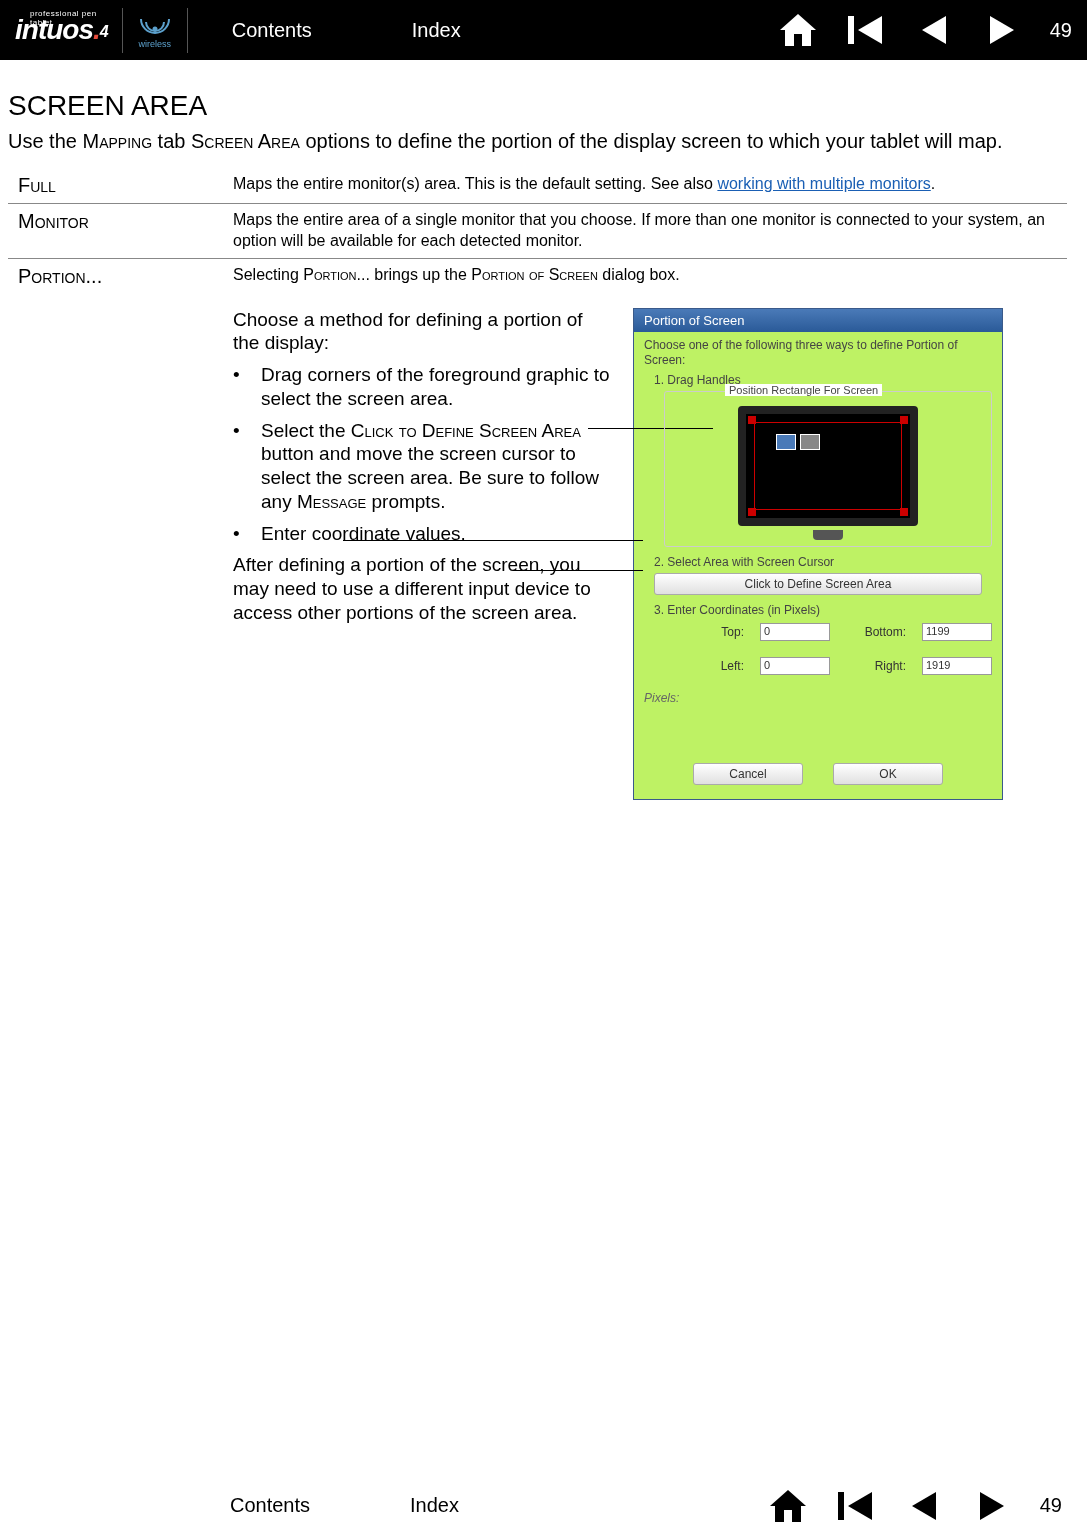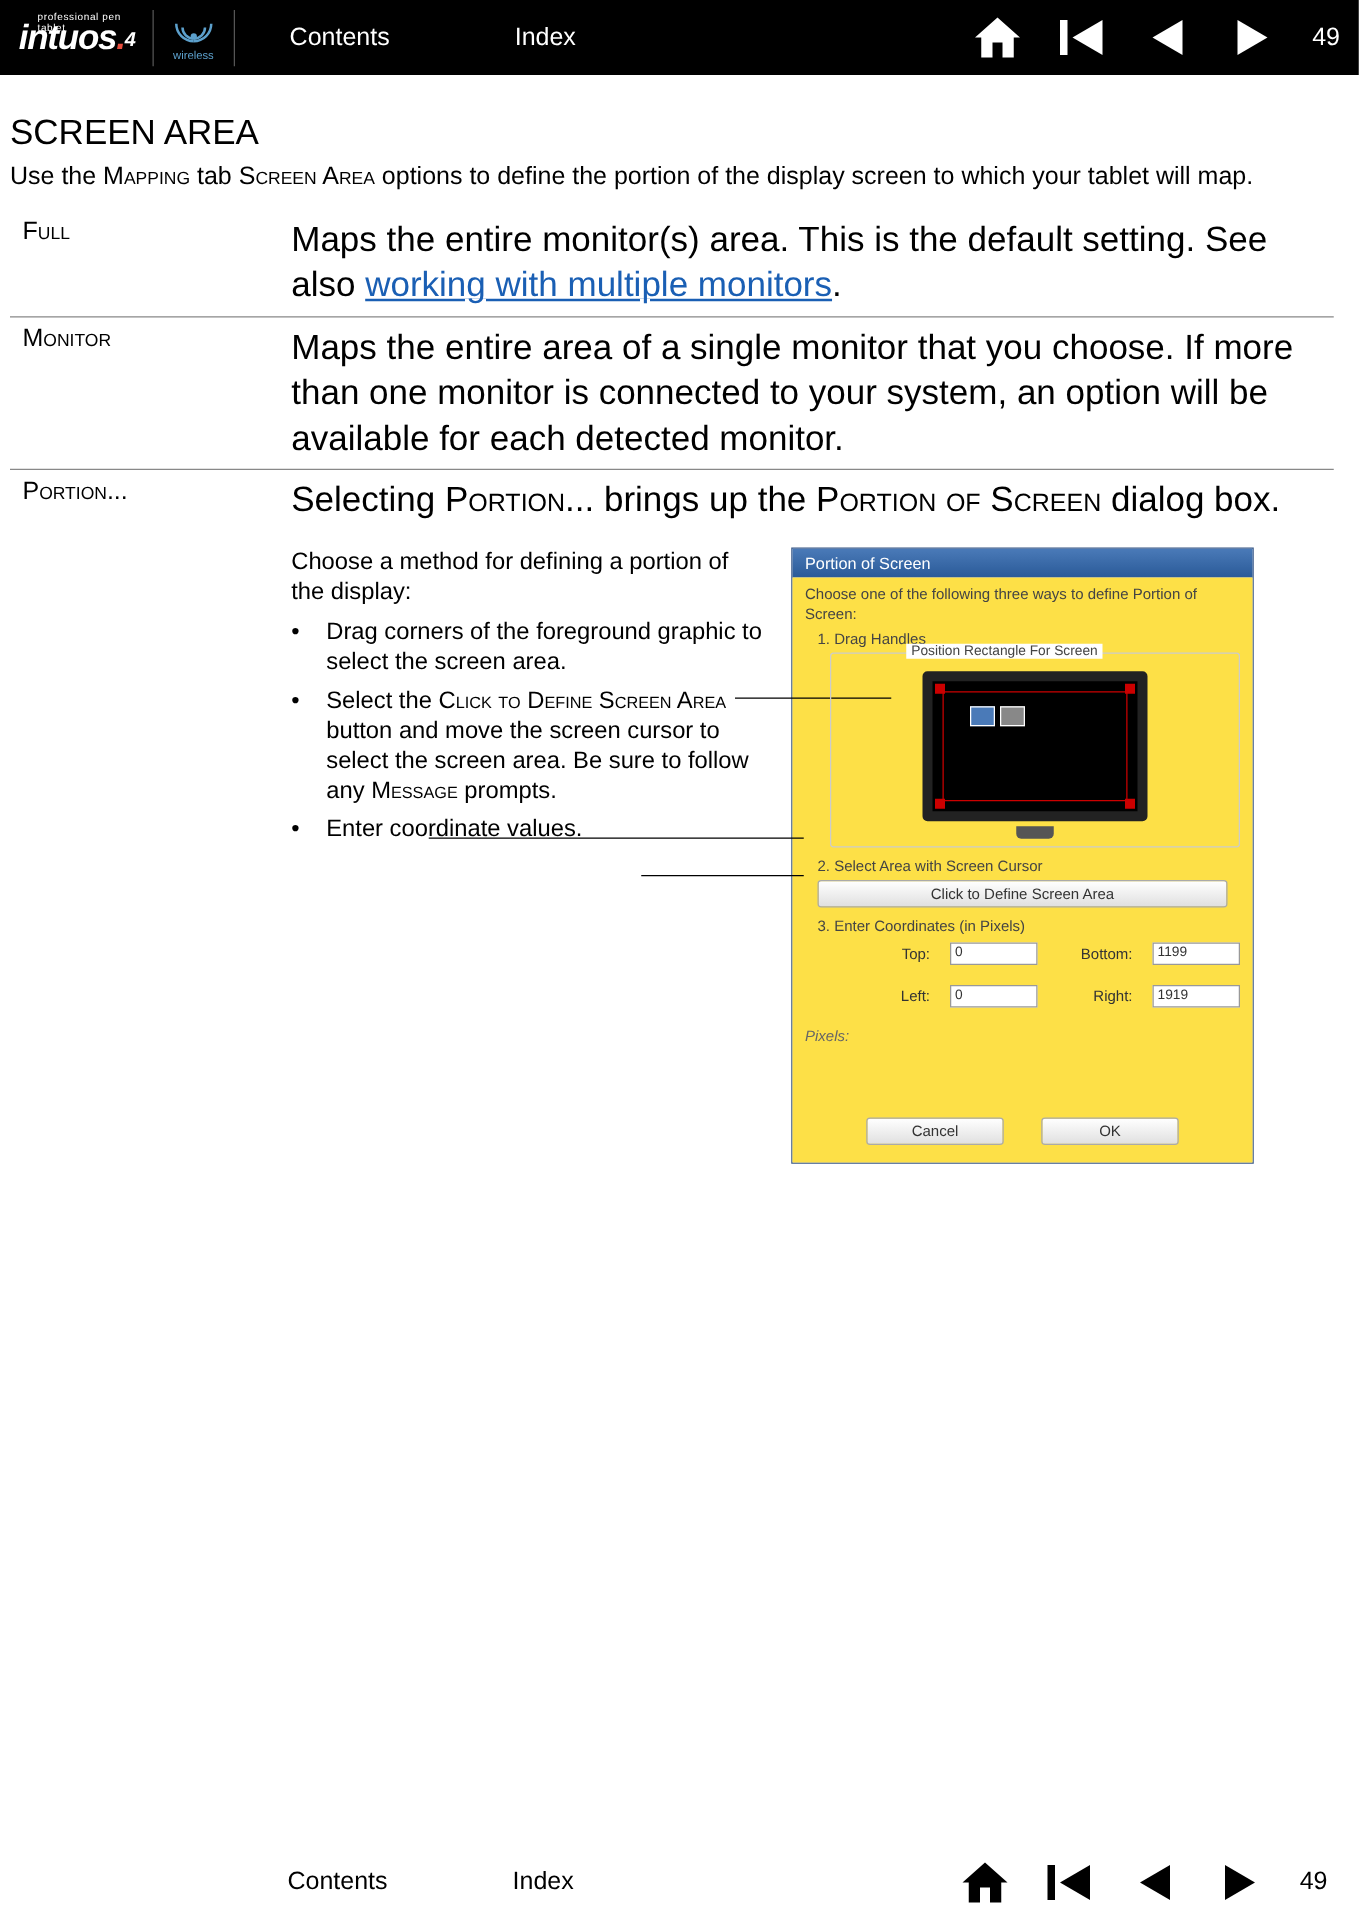--- a/index.html
+++ b/index.html
@@ -24,38 +24,38 @@
     
     .content { padding: 30px 20px 20px 8px; }
     .section-title { font-size: 28px; font-weight: normal; margin-bottom: 6px; }
     .intro { font-size: 20px; line-height: 1.3; margin-bottom: 14px; }
     .sc { font-variant: small-caps; }
     
     .option-table { width: 100%; }
     .option-row { border-top: 1px solid #888; padding: 6px 0; display: flex; }
     .option-row:first-child { border-top: none; }
     .option-label { width: 225px; padding-left: 10px; font-size: 20px; flex-shrink: 0; }
-    .option-desc { flex: 1; font-size: 28px; line-height: 1.3; padding-right: 10px; }
+    .option-desc { flex: 1; font-size: 16px; line-height: 1.3; padding-right: 10px; }
     .link { color: #1a5fb4; text-decoration: underline; }
     
     .portion-row { border-top: 1px solid #888; padding: 6px 0; }
     .portion-head { display: flex; margin-bottom: 20px; }
     .portion-body { display: flex; gap: 20px; }
     .portion-text { width: 380px; padding-left: 225px; font-size: 19px; line-height: 1.25; box-sizing: content-box; }
     .portion-text p { margin-bottom: 8px; }
     .portion-text ul { list-style: none; margin: 6px 0; }
     .portion-text li { display: flex; margin-bottom: 8px; }
     .portion-text li .bullet { width: 28px; flex-shrink: 0; }
     .portion-text li .li-text { flex: 1; }
     
     
     .dialog-container { position: relative; }
     .dialog { width: 370px; border: 1px solid #3a5a8a; background: #f0f0f0; font-size: 13px; font-family: "Segoe UI", Tahoma, sans-serif; color: #333; }
     .dialog-title { background: linear-gradient(to bottom, #4a7ab8, #2a5a98); color: #fff; padding: 4px 10px; font-size: 13px; }
-    .dialog-body { padding: 6px 10px 10px 10px; background: #fde047; }
+    .dialog-body { padding: 6px 10px 10px 10px; background: #bef264; }
     .dialog-intro { font-size: 12px; color: #444; margin-bottom: 4px; line-height: 1.3; }
     .dialog-section-label { font-size: 12px; color: #444; margin: 4px 0 4px 10px; }
     .rect-area { border: 1px solid #ccc; border-radius: 3px; padding: 6px; margin-left: 20px; margin-bottom: 8px; position: relative; }
     .rect-area-title { position: absolute; top: -8px; left: 60px; background: #fff; font-size: 11px; padding: 0 4px; color: #444; }
     .monitor { width: 180px; height: 120px; background: #000; border: 8px solid #222; border-radius: 4px; margin: 8px auto 4px auto; position: relative; }
     .monitor-corner { width: 8px; height: 8px; background: #c00; position: absolute; }
     .monitor-corner.tl { top: 2px; left: 2px; } .monitor-corner.tr { top: 2px; right: 2px; }
     .monitor-corner.bl { bottom: 2px; left: 2px; } .monitor-corner.br { bottom: 2px; right: 2px; }
     .monitor-inner { position: absolute; top: 8px; left: 8px; right: 8px; bottom: 8px; border: 1px solid #c00; }
     .monitor-stand { width: 30px; height: 10px; background: #555; margin: 0 auto; border-radius: 0 0 4px 4px; }
@@ -175,20 +175,21 @@
                 </li>
             <li>
                   <span class="bullet">•</span>
                   <span class="li-text"><span>Select the </span><span class="sc">Click to Define Screen Area</span><span> button and move the screen cursor to select the screen area.  Be sure to follow any </span><span class="sc">Message</span><span> prompts.</span></span>
                 </li>
             <li>
                   <span class="bullet">•</span>
                   <span class="li-text">Enter coordinate values.</span>
                 </li>
           </ul>
+          <p>After defining a portion of the screen, you may need to use a different input device to access other portions of the screen area.</p>
         </div>
 
         <div class="dialog-container">
 
           <div class="leader" style="left:-45px; top:120px; width:125px;"></div>
           <div class="leader" style="left:-290px; top:232px; width:300px;"></div>
           <div class="leader" style="left:-120px; top:262px; width:130px;"></div>
 
           <div class="dialog">
             <div class="dialog-title">Portion of Screen</div>

